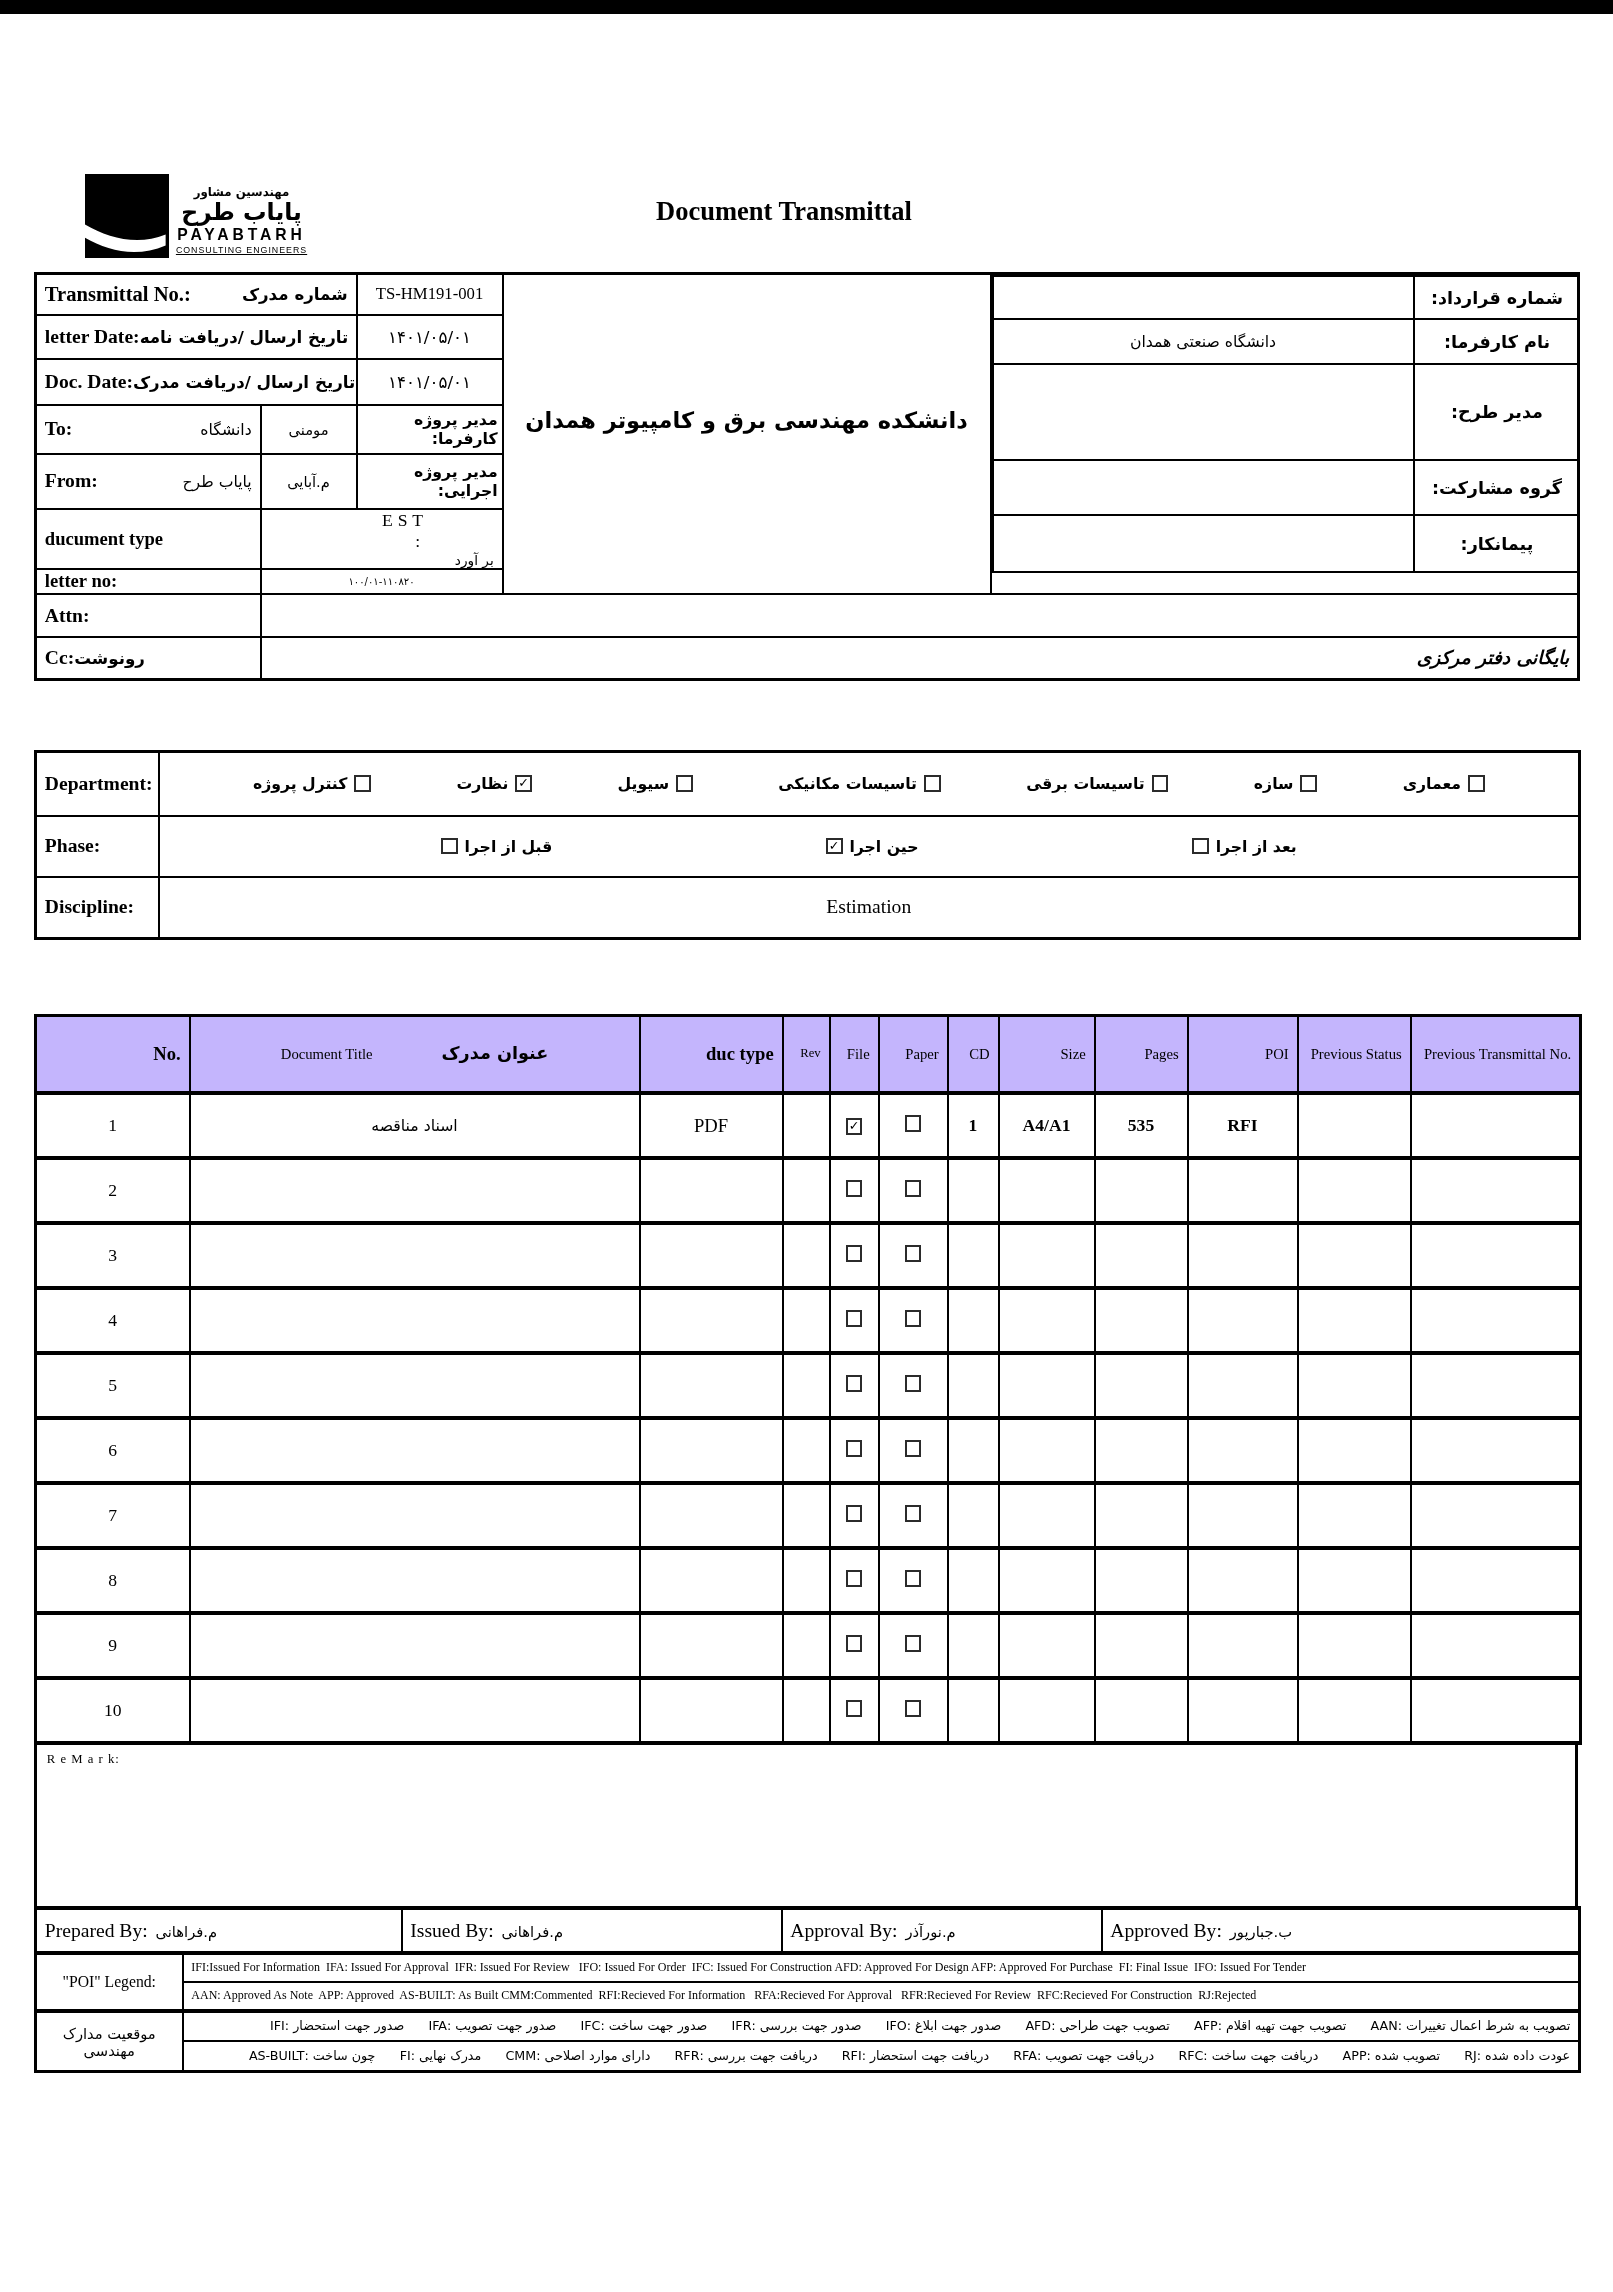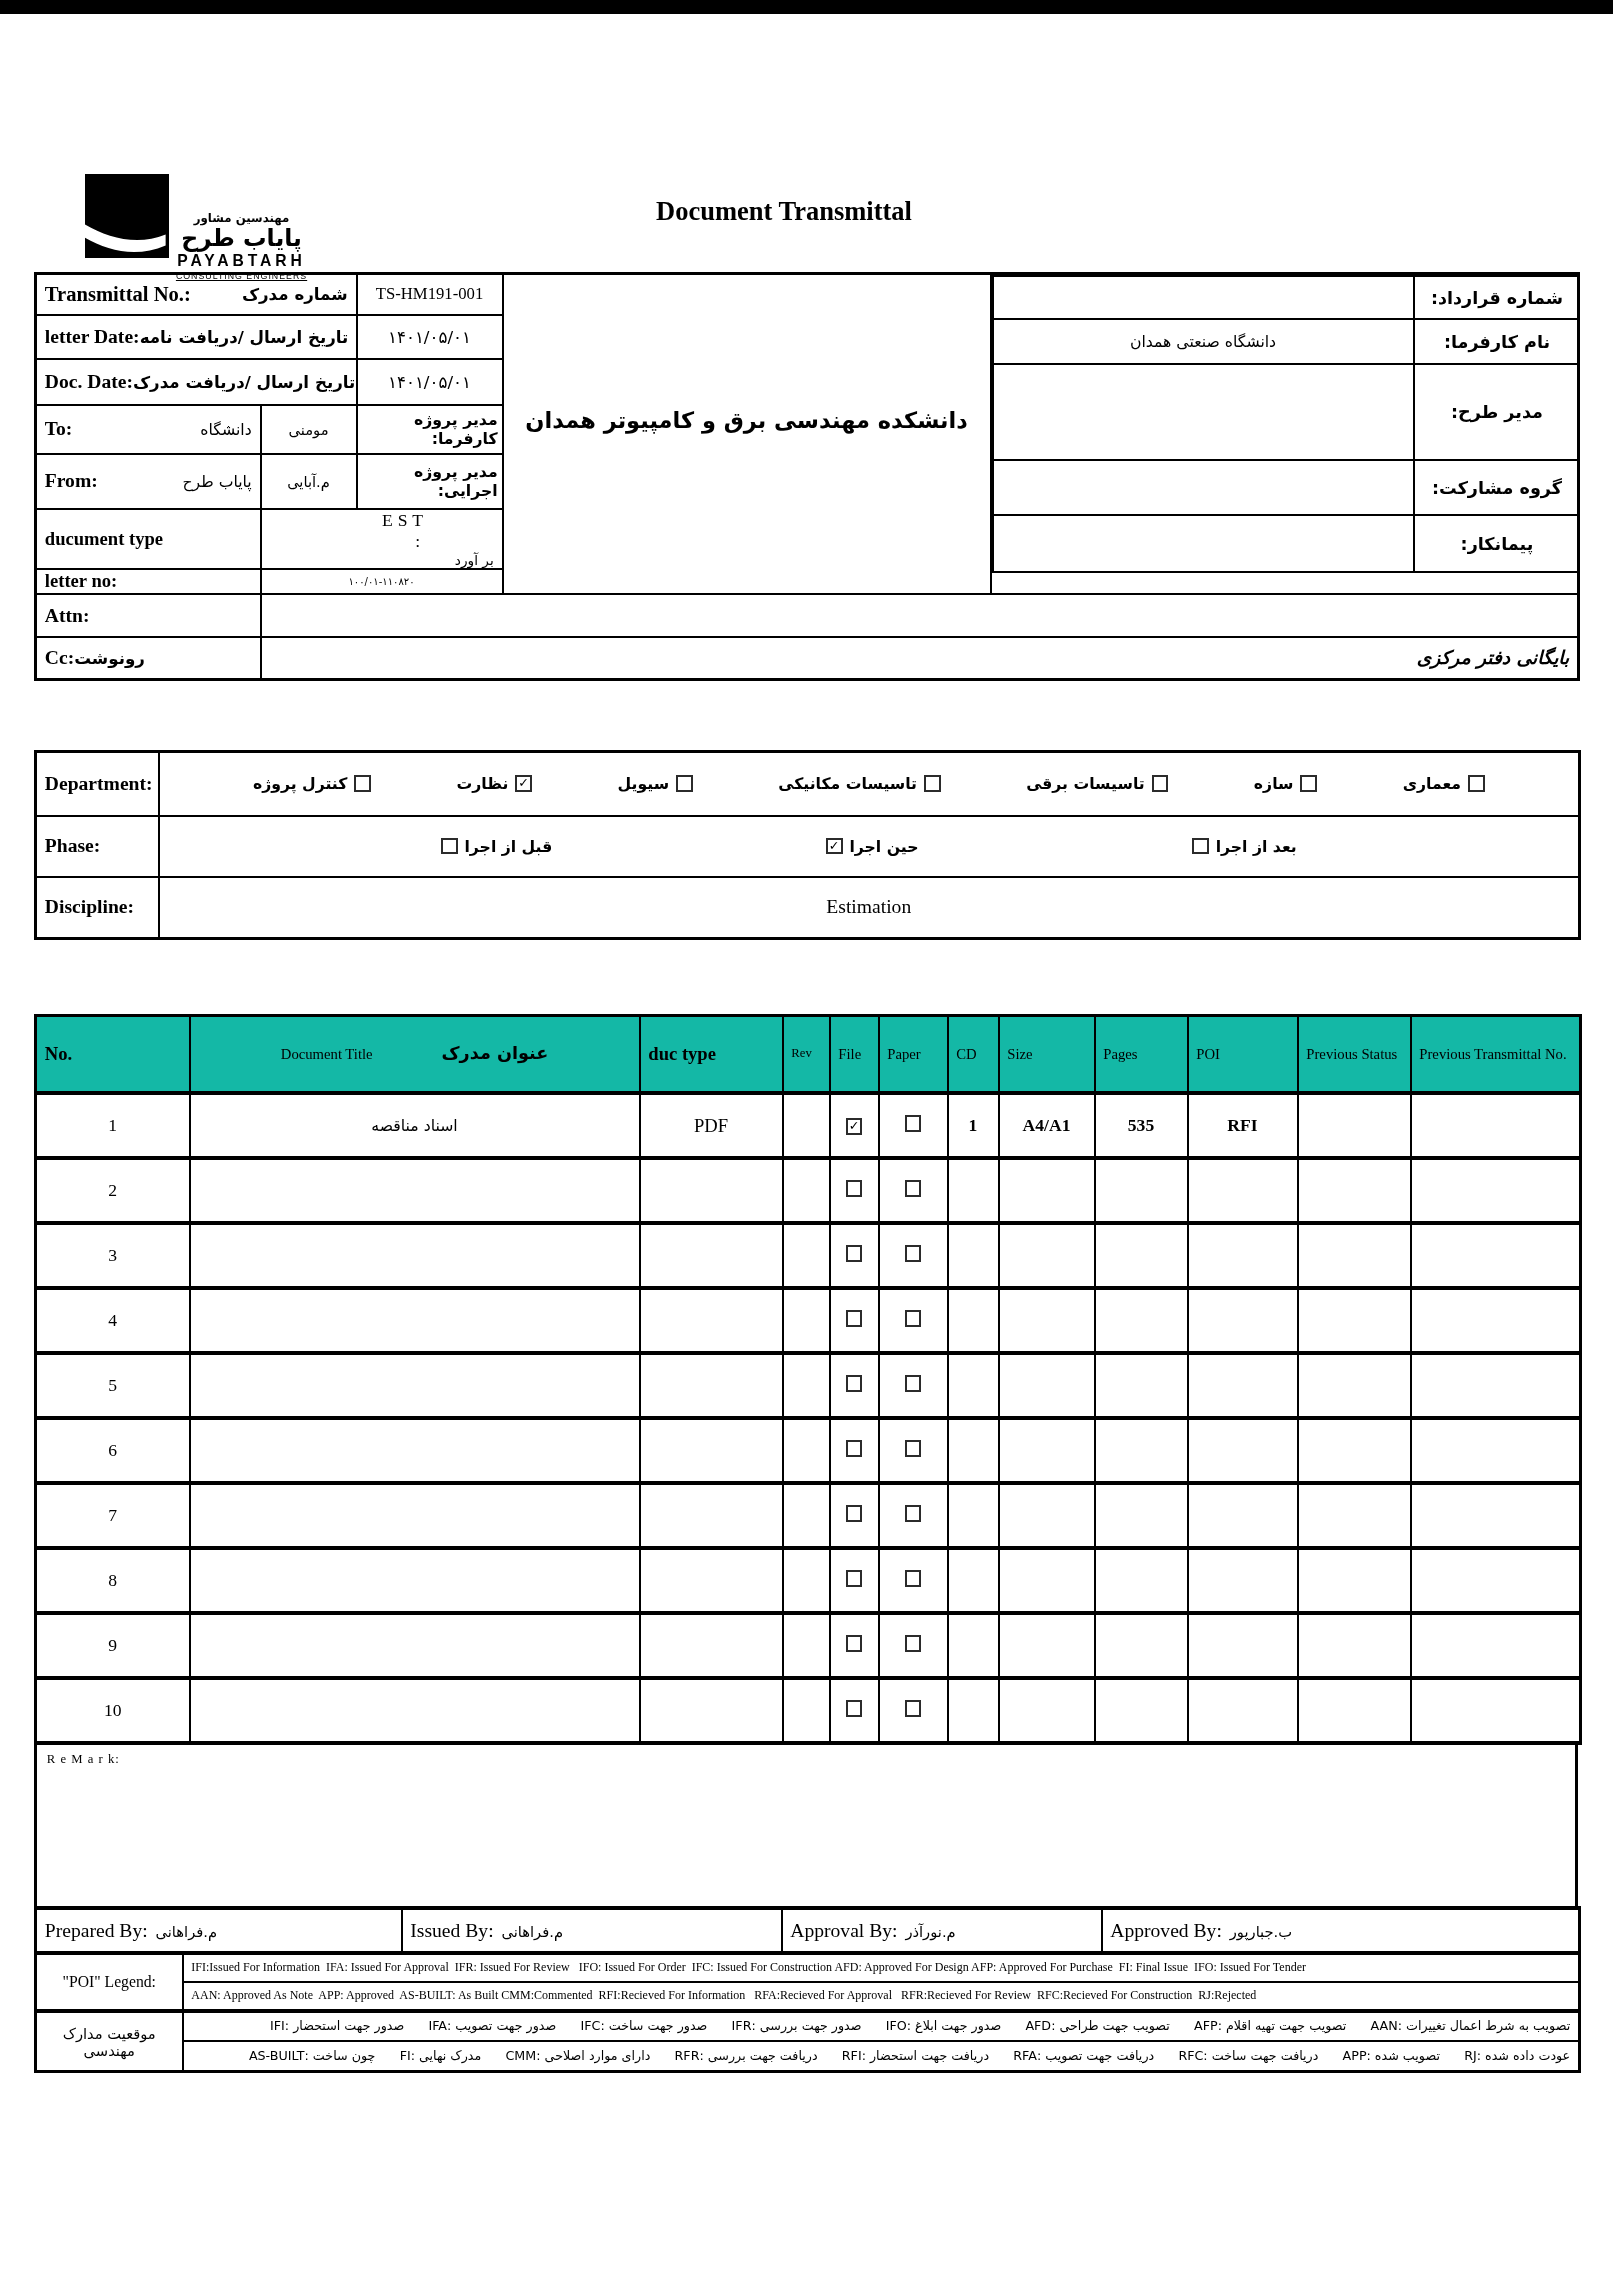--- a/index.html
+++ b/index.html
@@ -8,21 +8,21 @@
   .fa{font-family:"DejaVu Sans",sans-serif;}
   .serif{font-family:"Liberation Serif","DejaVu Serif",serif;}
 
   
   .scan-bar{position:absolute;top:0;left:0;width:100%;height:13.7px;background:#000;}
 
   
   .logo-block{position:absolute;left:84px;top:174px;display:flex;align-items:flex-start;gap:5.9px;}
   .logo-mark{width:86px;height:84px;display:block;}
   .logo-text{display:flex;flex-direction:column;align-items:center;padding-top:11.8px;}
-  .logo-fa1{font-size:11.8px;font-weight:bold;line-height:13.7px;margin-top:26px;}
+  .logo-fa1{font-size:11.8px;font-weight:bold;line-height:13.7px;}
   .logo-fa2{font-size:23.5px;font-weight:bold;line-height:25.5px;}
   .logo-en{font-size:15.7px;font-weight:bold;letter-spacing:3.9px;line-height:19.6px;font-family:"Liberation Sans","DejaVu Sans",sans-serif;}
   .logo-sub{font-size:8.8px;letter-spacing:1px;line-height:10.8px;font-family:"Liberation Sans","DejaVu Sans",sans-serif;text-decoration:underline;}
   .doc-title{position:absolute;top:196px;left:0;width:100%;text-align:center;transform:translateX(-22.5px);
              font-size:26.5px;font-weight:bold;}
 
   
   table{border-collapse:collapse;table-layout:fixed;}
   td{padding:0 7.8px;overflow:hidden;}
 
@@ -68,22 +68,22 @@
   .opt-label{font-weight:bold;font-size:15.7px;font-family:"DejaVu Sans",sans-serif;}
   .disc{text-align:center;font-size:19.6px;}
 
   
   .cb{display:inline-block;width:16.7px;height:16.7px;box-sizing:border-box;border:2px solid #2b2b2b;
       background:#fff;font:12.7px/12.7px "DejaVu Sans",sans-serif;text-align:center;color:#000;flex:0 0 auto;}
 
   
   .docs-section{position:absolute;left:34px;top:1014px;}
   .docs-table{width:1544px;border:3.9px solid #000;}
-  .docs-table thead td{background:#14b8a6;border:2.5px solid #000;border-bottom:4.4px solid #000;
-      text-align:left;font-size:14.7px;height:74px;line-height:1.25;}
+  .docs-table thead td{background:#c4b5fd;border:2.5px solid #000;border-bottom:4.4px solid #000;
+      text-align:right;font-size:14.7px;height:74px;line-height:1.25;}
   .docs-table thead td.big{font-size:18.6px;font-weight:bold;}
   .docs-table thead td.tiny{font-size:12.7px;}
   .docs-table tbody td{border:2px solid #000;border-bottom:4.4px solid #000;height:61px;text-align:center;}
   .title-head-inner{display:flex;align-items:center;justify-content:center;gap:69px;}
   .title-head-inner .fa{font-size:17.6px;font-weight:bold;}
   td.col-no{font-size:17.6px;}
   td.col-title{font-size:15.7px;direction:rtl;font-family:"DejaVu Sans",sans-serif;}
   td.col-duc_type{font-size:18.6px;}
   td.col-cd,td.col-size,td.col-pages,td.col-poi{font-size:17.6px;font-weight:bold;}
 

